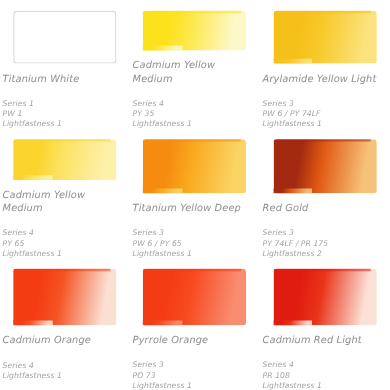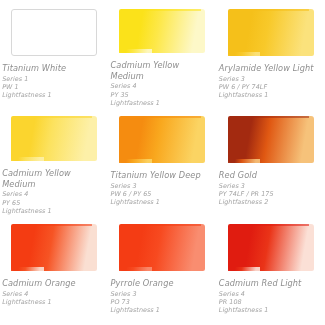--- a/index.html
+++ b/index.html
@@ -100,21 +100,21 @@
     white-space: pre-line;
   }
   .series,
   .pigment,
   .lightfastness {
     font-size: 6.4px;
     font-style: italic;
     color: #a3a3a3;
     letter-spacing: .05px;
   }
-  .series { margin-top: 1px; }
+  .series { margin-top: 12px; }
 </style>
 </head>
 <body>
 
 <div class="chart">
   <div class="swatch-grid" id="grid">
       <div class="cell">
         <div class="swatch outline">
           <div class="paint"></div>
         </div>

